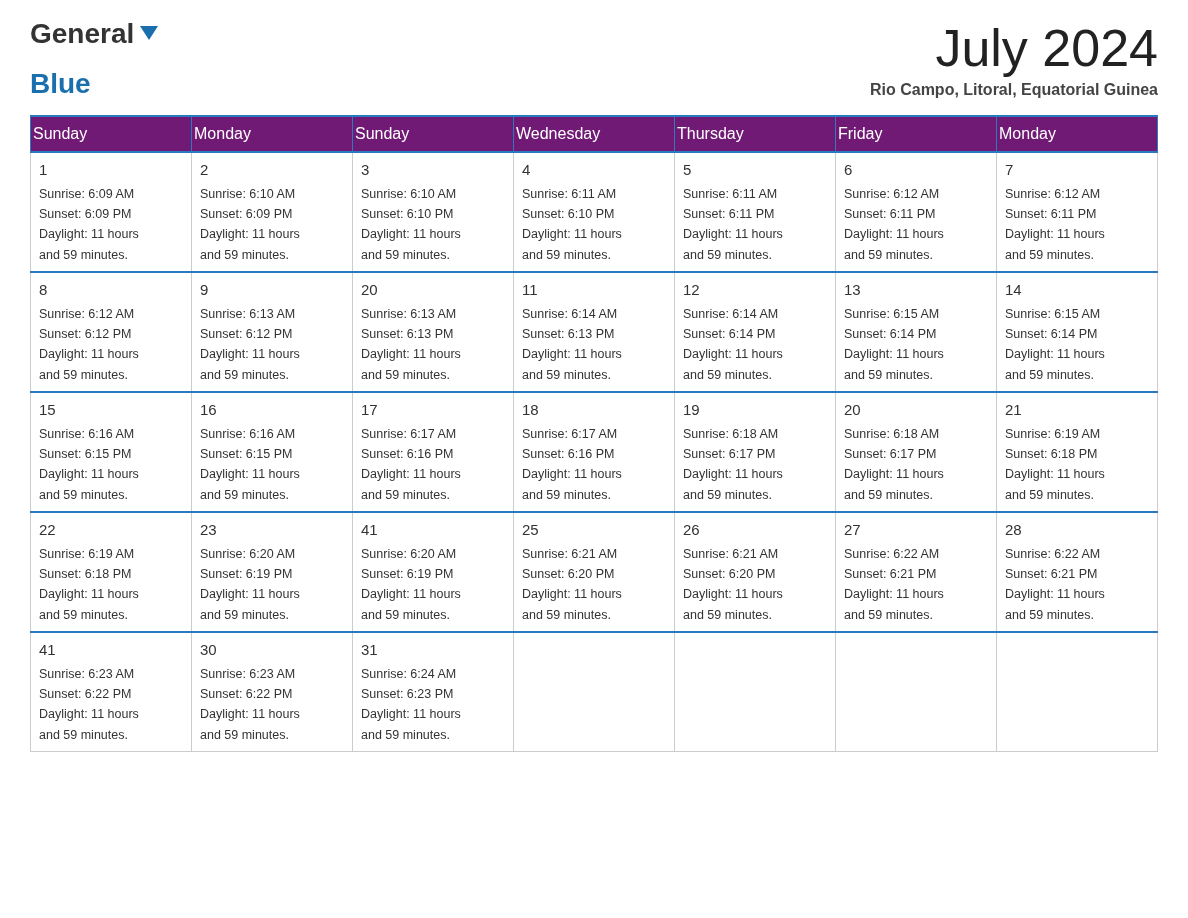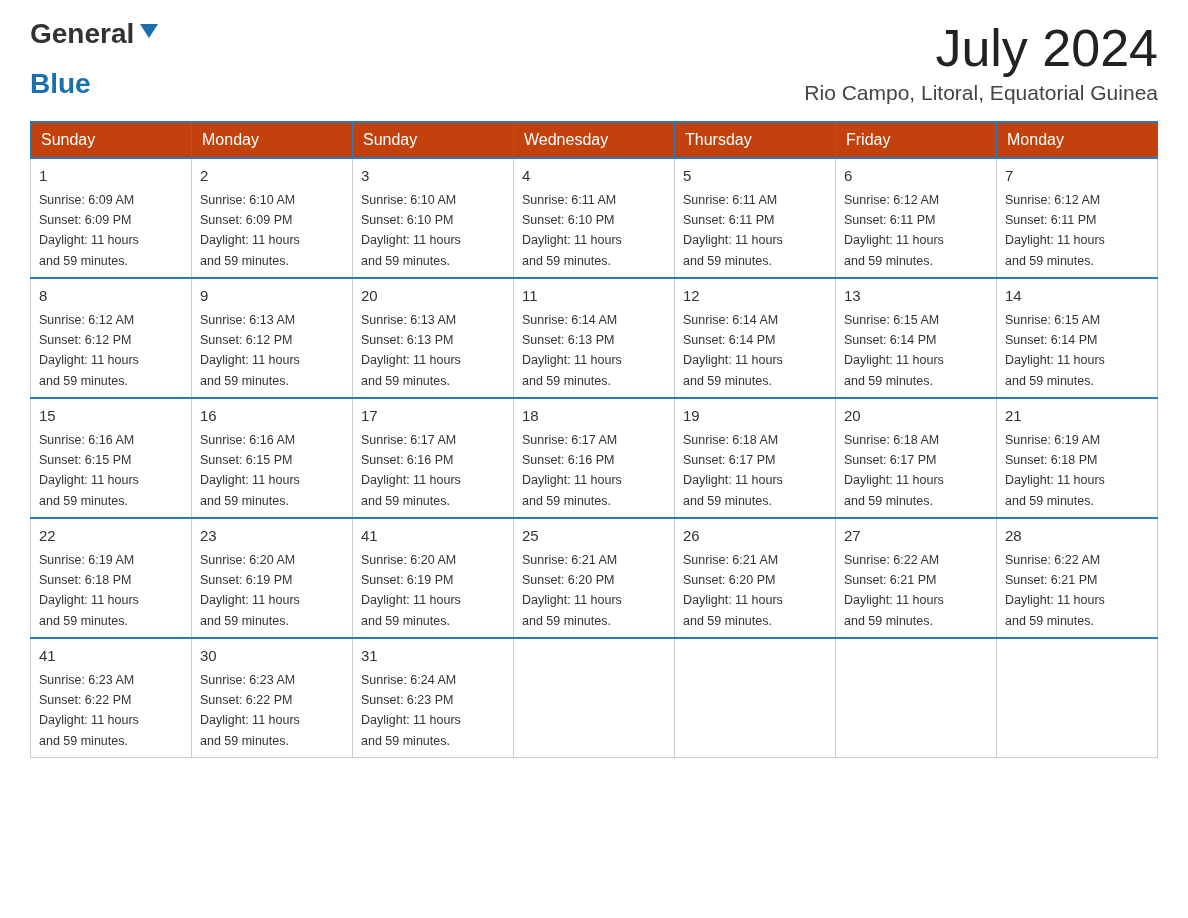--- a/index.html
+++ b/index.html
@@ -29,47 +29,48 @@
     }
     .logo-blue {
       font-size: 28px;
       font-weight: bold;
       color: #1a6faf;
       line-height: 1;
       margin-top: 22px;
     }
     .logo-row {
       display: flex;
-      align-items: flex-start;
+      align-items: flex-end;
     }
     .title-area {
       text-align: right;
     }
     .month-title {
       font-size: 52px;
       font-weight: normal;
       color: #222;
       line-height: 1.1;
     }
     .location-title {
-      font-size: 21px;
+      font-size: 16px;
       color: #444;
       margin-top: 4px;
+      font-weight: bold;
     }
     .calendar-table {
       width: 100%;
       border-collapse: collapse;
       border: 1px solid #aaa;
     }
     .calendar-table th {
-      background-color: #c2410c;
+      background-color: #701a75;
       color: #fff;
       font-size: 16px;
       font-weight: normal;
-      padding: 8px 10px;
+      padding: 8px 2px;
       text-align: left;
       border: 1px solid #2a7abf;
     }
     .calendar-table td {
       vertical-align: top;
       padding: 6px 8px;
       border: 1px solid #ccc;
       width: 14.28%;
       min-height: 100px;
       font-size: 13px;

